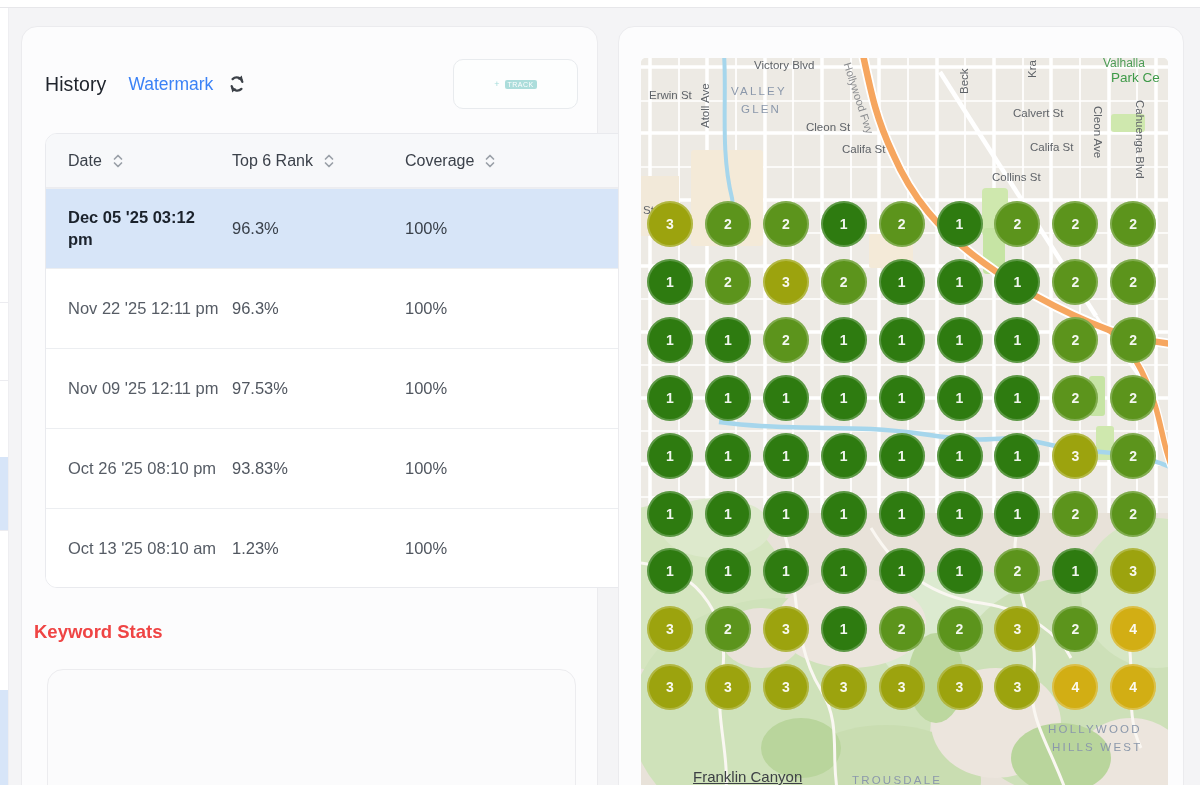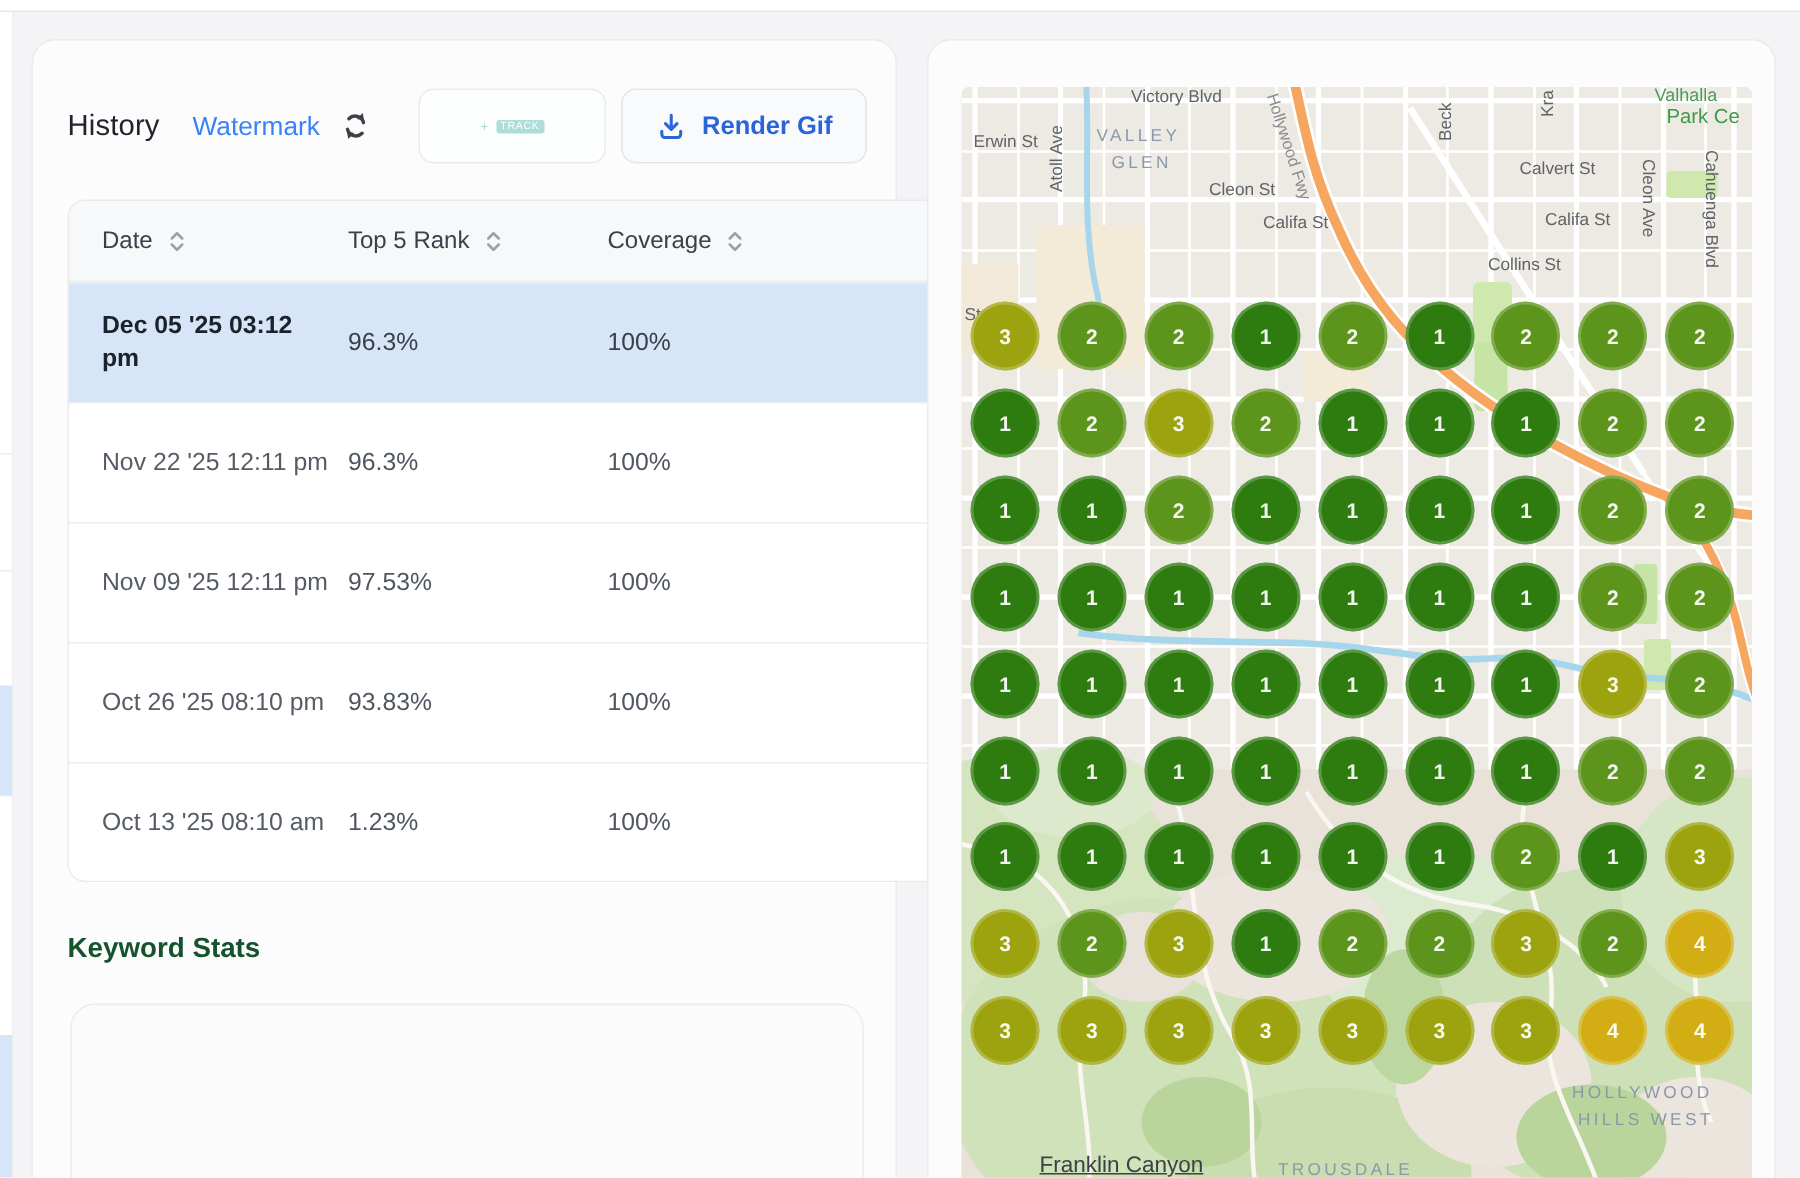--- a/index.html
+++ b/index.html
@@ -42,21 +42,21 @@
   .row { display:grid; grid-template-columns:164px 173px 1fr; height:80px; align-items:center;
     padding-left:22px; border-top:1px solid #eceef1; cursor:pointer; background:#fff; }
   .row:first-of-type { border-top:none; }
   .row .date { max-width:156px; font-size:16.5px; line-height:1.32; color:#565c65; }
   .row .val { font-size:16.5px; color:#50565f; }
   .row.selected { background:#d7e5f8; }
   .row.selected .date { color:#1b222c; font-weight:700; }
   .row.selected .val { color:#39404a; }
 
   
-  .kw-title { position:absolute; left:23px; top:594px; font-size:18.5px; font-weight:700; color:#14532d; }
+  .kw-title { position:absolute; left:12px; top:594px; font-size:18.5px; font-weight:700; color:#ef4444; }
   .kw-card { position:absolute; left:25px; top:642px; width:529px; height:230px; background:#fbfbfc;
     border:1px solid #ececef; border-radius:16px; }
 
   
   .map { position:absolute; left:22px; top:31px; width:527px; height:742px; border-radius:5px; overflow:hidden;
     background:#edeae4; cursor:grab; }
   .map svg.base { position:absolute; left:0; top:0; }
   .map-label { position:absolute; font-size:11.5px; color:#5f6368; white-space:nowrap; transform-origin:0 0; pointer-events:none; }
   .map-label.hood { color:#8b98ab; letter-spacing:2.2px; font-size:11.5px; }
   .map-label.park { color:#4d9b55; font-size:12px; }
@@ -90,40 +90,33 @@
       <path d="M6.2 14.4a6.3 6.3 0 0 0 10.6 2.9" fill="none" stroke="#3c4148" stroke-width="2.5" stroke-linecap="round"></path>
       <path d="M17.8 9.6A6.3 6.3 0 0 0 7.2 6.7" fill="none" stroke="#3c4148" stroke-width="2.5" stroke-linecap="round"></path>
       <path d="M17.2 2.6 L18.3 8.0 L12.9 6.9 Z" fill="#3c4148"></path>
       <path d="M6.8 21.4 L5.7 16.0 L11.1 17.1 Z" fill="#3c4148"></path>
     </svg>
     <span class="spacer"></span>
     <div class="preview-box">
       <span class="plus">+</span>
       <span class="wm-mini">TRACK</span>
     </div>
-    <button class="render-btn">
-      <svg width="21" height="21" viewBox="0 0 24 24">
-        <path d="M12 3.2v10.4M7.6 9.6 12 14l4.4-4.4" fill="none" stroke="#2b63d9" stroke-width="2.3" stroke-linecap="round" stroke-linejoin="round"></path>
-        <path d="M4.8 15.5v2.3a2.4 2.4 0 0 0 2.4 2.4h9.6a2.4 2.4 0 0 0 2.4-2.4v-2.3" fill="none" stroke="#2b63d9" stroke-width="2.3" stroke-linecap="round"></path>
-      </svg>
-      <span>Render Gif</span>
-    </button>
   </div>
 
   <div class="table-card">
     <div class="thead">
       <div class="th">
         <span>Date</span>
         <svg class="sort-ic" width="12" height="16" viewBox="0 0 12 16">
           <path d="M2.5 6 6 2.5 9.5 6" fill="none" stroke="#9aa0a8" stroke-width="1.7" stroke-linecap="round" stroke-linejoin="round"></path>
           <path d="M2.5 10 6 13.5 9.5 10" fill="none" stroke="#9aa0a8" stroke-width="1.7" stroke-linecap="round" stroke-linejoin="round"></path>
         </svg>
       </div>
       <div class="th">
-        <span>Top 5 Rank</span>
+        <span>Top 6 Rank</span>
         <svg class="sort-ic" width="12" height="16" viewBox="0 0 12 16">
           <path d="M2.5 6 6 2.5 9.5 6" fill="none" stroke="#9aa0a8" stroke-width="1.7" stroke-linecap="round" stroke-linejoin="round"></path>
           <path d="M2.5 10 6 13.5 9.5 10" fill="none" stroke="#9aa0a8" stroke-width="1.7" stroke-linecap="round" stroke-linejoin="round"></path>
         </svg>
       </div>
       <div class="th">
         <span>Coverage</span>
         <svg class="sort-ic" width="12" height="16" viewBox="0 0 12 16">
           <path d="M2.5 6 6 2.5 9.5 6" fill="none" stroke="#9aa0a8" stroke-width="1.7" stroke-linecap="round" stroke-linejoin="round"></path>
           <path d="M2.5 10 6 13.5 9.5 10" fill="none" stroke="#9aa0a8" stroke-width="1.7" stroke-linecap="round" stroke-linejoin="round"></path>

